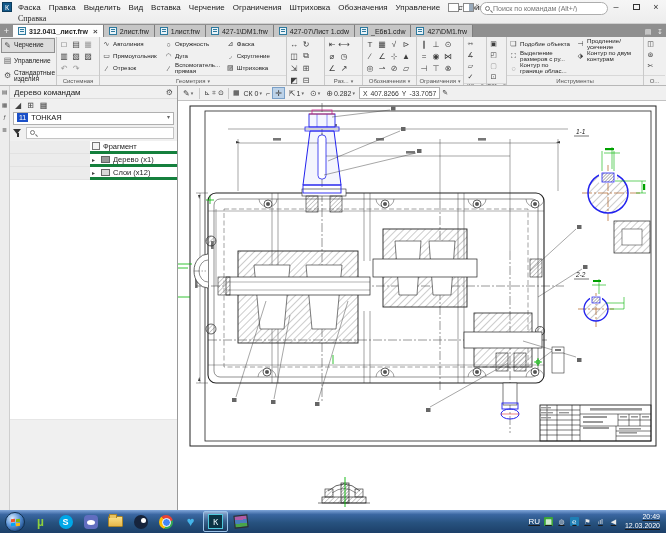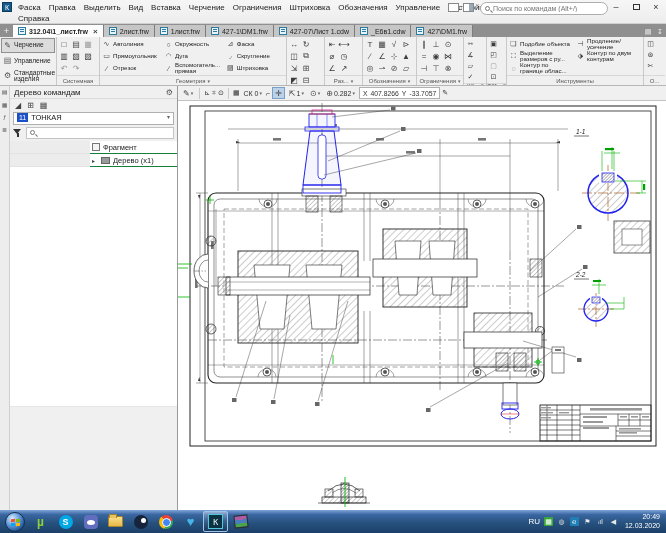--- a/index.html
+++ b/index.html
@@ -4,21 +4,21 @@
 <style>
   * { box-sizing: border-box; margin:0; padding:0; }
   html,body { width:666px; height:533px; overflow:hidden; }
   body { position:relative; font-family:"Liberation Sans", sans-serif; background:#f0f0f0; color:#1a1a1a; }
 
   
   .menubar { position:absolute; left:0; top:0; width:666px; height:24px; background:linear-gradient(#f6f6f6,#ededed); border-bottom:1px solid #d0d0d0; }
   .mrow1 { position:absolute; left:2px; top:1px; height:12px; display:flex; align-items:center; gap:4px; }
   .appicon { width:10px; height:10px; background:#155a8a; color:#fff; font-size:7px; display:flex; align-items:center; justify-content:center; border:1px solid #0d3c5c; }
   .mitem { font-size:8px; padding:0 2px; white-space:nowrap; color:#222; }
-  .mrow2 { position:absolute; left:16px; top:13px; height:10px; display:flex; align-items:center; }
+  .mrow2 { position:absolute; left:16px; top:13px; height:10px; display:flex; align-items:center;font-family:Liberation Serif, serif; }
   .winctl { position:absolute; right:3px; top:1px; display:flex; gap:6px; align-items:center; }
   .wbtn { width:14px; height:11px; display:flex; align-items:center; justify-content:center; font-size:9px; color:#333; }
   .wbox { width:7px; height:6px; border:1px solid #333; }
   .searchbox { position:absolute; right:58px; top:2px; width:128px; height:13px; background:#fff; border:1px solid #adadad; border-radius:7px; display:flex; align-items:center; padding:0 4px; gap:3px; }
   .mag { width:5px; height:5px; border:1px solid #777; border-radius:50%; position:relative; flex:none;}
   .mag::after { content:""; position:absolute; left:4px; top:4px; width:3px; height:1px; background:#777; transform:rotate(45deg); }
   .searchbox input { border:none; outline:none; width:100%; font-size:7px; font-family:"Liberation Sans",sans-serif; color:#555; background:transparent; }
   .viewtgl { position:absolute; right:192px; top:3px; display:flex; gap:4px; }
   .vt { width:11px; height:9px; border:1px solid #888; background:#fdfdfd; }
   .vt.b { background:linear-gradient(90deg,#fff 55%,#9ab 55%); }
@@ -67,21 +67,21 @@
   .lname { font-size:7.5px; flex:1; color:#111; }
   .combo .chev { font-size:6px; }
   .filterrow { margin:1px 3px; height:13px; display:flex; align-items:center; gap:4px; }
   .funnel { width:9px; height:9px; position:relative; flex:none; }
   .funnel::before { content:""; position:absolute; left:0; top:1px; border-left:4.5px solid transparent; border-right:4.5px solid transparent; border-top:5px solid #333; }
   .funnel::after { content:""; position:absolute; left:4px; top:5px; width:1.5px; height:4px; background:#333; }
   .psearch { flex:1; height:12px; background:#fff; border:1px solid #c4c4c4; display:flex; align-items:center; padding:0 3px; }
   .tree { margin-top:2px; }
   .trow { height:13px; display:flex; }
   .trow .gut { width:80px; background:#ececec; border-bottom:1px solid #e2e2e2; }
-  .trow .cell { flex:1; background:#fff; border-bottom:1px solid #15803d; display:flex; align-items:center; gap:3px; font-size:7.5px; padding-left:2px; color:#222; }
+  .trow .cell { flex:1; background:#fff; border-bottom:3px solid #15803d; display:flex; align-items:center; gap:3px; font-size:7.5px; padding-left:2px; color:#222; }
   .docic { width:8px; height:8px; border:1px solid #777; background:#f4f4f4; flex:none; }
   .foldic { width:9px; height:7px; background:#d8d8d8; border:1px solid #666; position:relative; flex:none; }
   .foldic.dark { background:#9a9a9a; }
   .exp { font-size:6px; color:#444; width:6px; }
   .treewhite { height:240px; background:#fff; border-bottom:1px solid #e6e6e6; }
 
   
   .canvas { position:absolute; left:178px; top:86px; width:488px; height:424px; background:#fff; }
   .cbar { height:15px; background:#f0f0f0; border-bottom:1px solid #c2c2c2; display:flex; align-items:center; gap:2px; padding:0 3px; font-size:7px; color:#333; }
   .cbar .sep { width:1px; height:11px; background:#c8c8c8; margin:0 2px; }
@@ -108,21 +108,21 @@
   .i-dc::after { content:""; position:absolute; left:3px; top:5px; width:8px; height:5px; border-radius:50%; background:#fff; }
   .i-fold { width:15px; height:11px; background:linear-gradient(#f9e089,#e8b84a); border:1px solid #a8842a; border-radius:1px; position:relative; }
   .i-fold::before { content:""; position:absolute; left:0; top:-3px; width:6px; height:3px; background:#e8c35f; border:1px solid #a8842a; border-bottom:none; }
   .i-st { width:14px; height:14px; border-radius:50%; background:#16243c; position:relative; }
   .i-st::after { content:""; position:absolute; left:7px; top:3px; width:5px; height:5px; border-radius:50%; background:#fff; }
   .i-ch { width:14px; height:14px; border-radius:50%; background:conic-gradient(from -45deg, #ea4335 0 120deg, #34a853 120deg 240deg, #fbbc05 240deg); position:relative; }
   .i-ch::after { content:""; position:absolute; left:3.5px; top:3.5px; width:7px; height:7px; border-radius:50%; background:#4286f5; border:1.6px solid #fff; }
   .i-ht { color:#45b5ea; font-size:13px; line-height:1; }
   .i-ko { width:15px; height:15px; background:#0c3344; border:1px solid #4fc8de; color:#eaf8ff; font-size:9px; display:flex; align-items:center; justify-content:center; }
   .i-wr { width:14px; height:13px; background:linear-gradient(#b05ba5 0 34%, #4a7dbc 34% 67%, #4aa54a 67%); border:1px solid #2e2e2e; transform:rotate(-6deg); }
-  .tray { margin-left:auto; display:flex; align-items:center; gap:4px; padding-right:4px; }
+  .tray { margin-left:auto; display:flex; align-items:center; gap:4px; padding-right:4px;text-decoration:underline; }
   .lang { color:#fff; font-size:8px; }
   .tico { width:9px; height:9px; display:flex; align-items:center; justify-content:center; font-size:7px; border-radius:1px; }
   .clock { text-align:right; color:#fff; font-size:7px; line-height:1.25; margin-left:3px; }
 </style>
 </head>
 <body>
 
 <div class="menubar">
   <div class="mrow1">
     <span class="appicon">К</span>
@@ -453,20 +453,28 @@
           <span class="docic"></span>
           <span>Фрагмент</span>
         </div>
     </div>
     <div class="trow">
       <div class="gut"></div>
       <div class="cell">
           <span class="exp">▸</span>
           <span class="foldic dark"></span>
           <span>Дерево (x1)</span>
+        </div>
+    </div>
+    <div class="trow">
+      <div class="gut"></div>
+      <div class="cell">
+          <span class="exp">▸</span>
+          <span class="foldic"></span>
+          <span>Слои (x12)</span>
         </div>
     </div>
     <div class="treewhite"></div>
   </div>
 </div>
 
 <div class="canvas">
   <div class="cbar">
     <span class="cit">
         <span class="g">✎</span>

